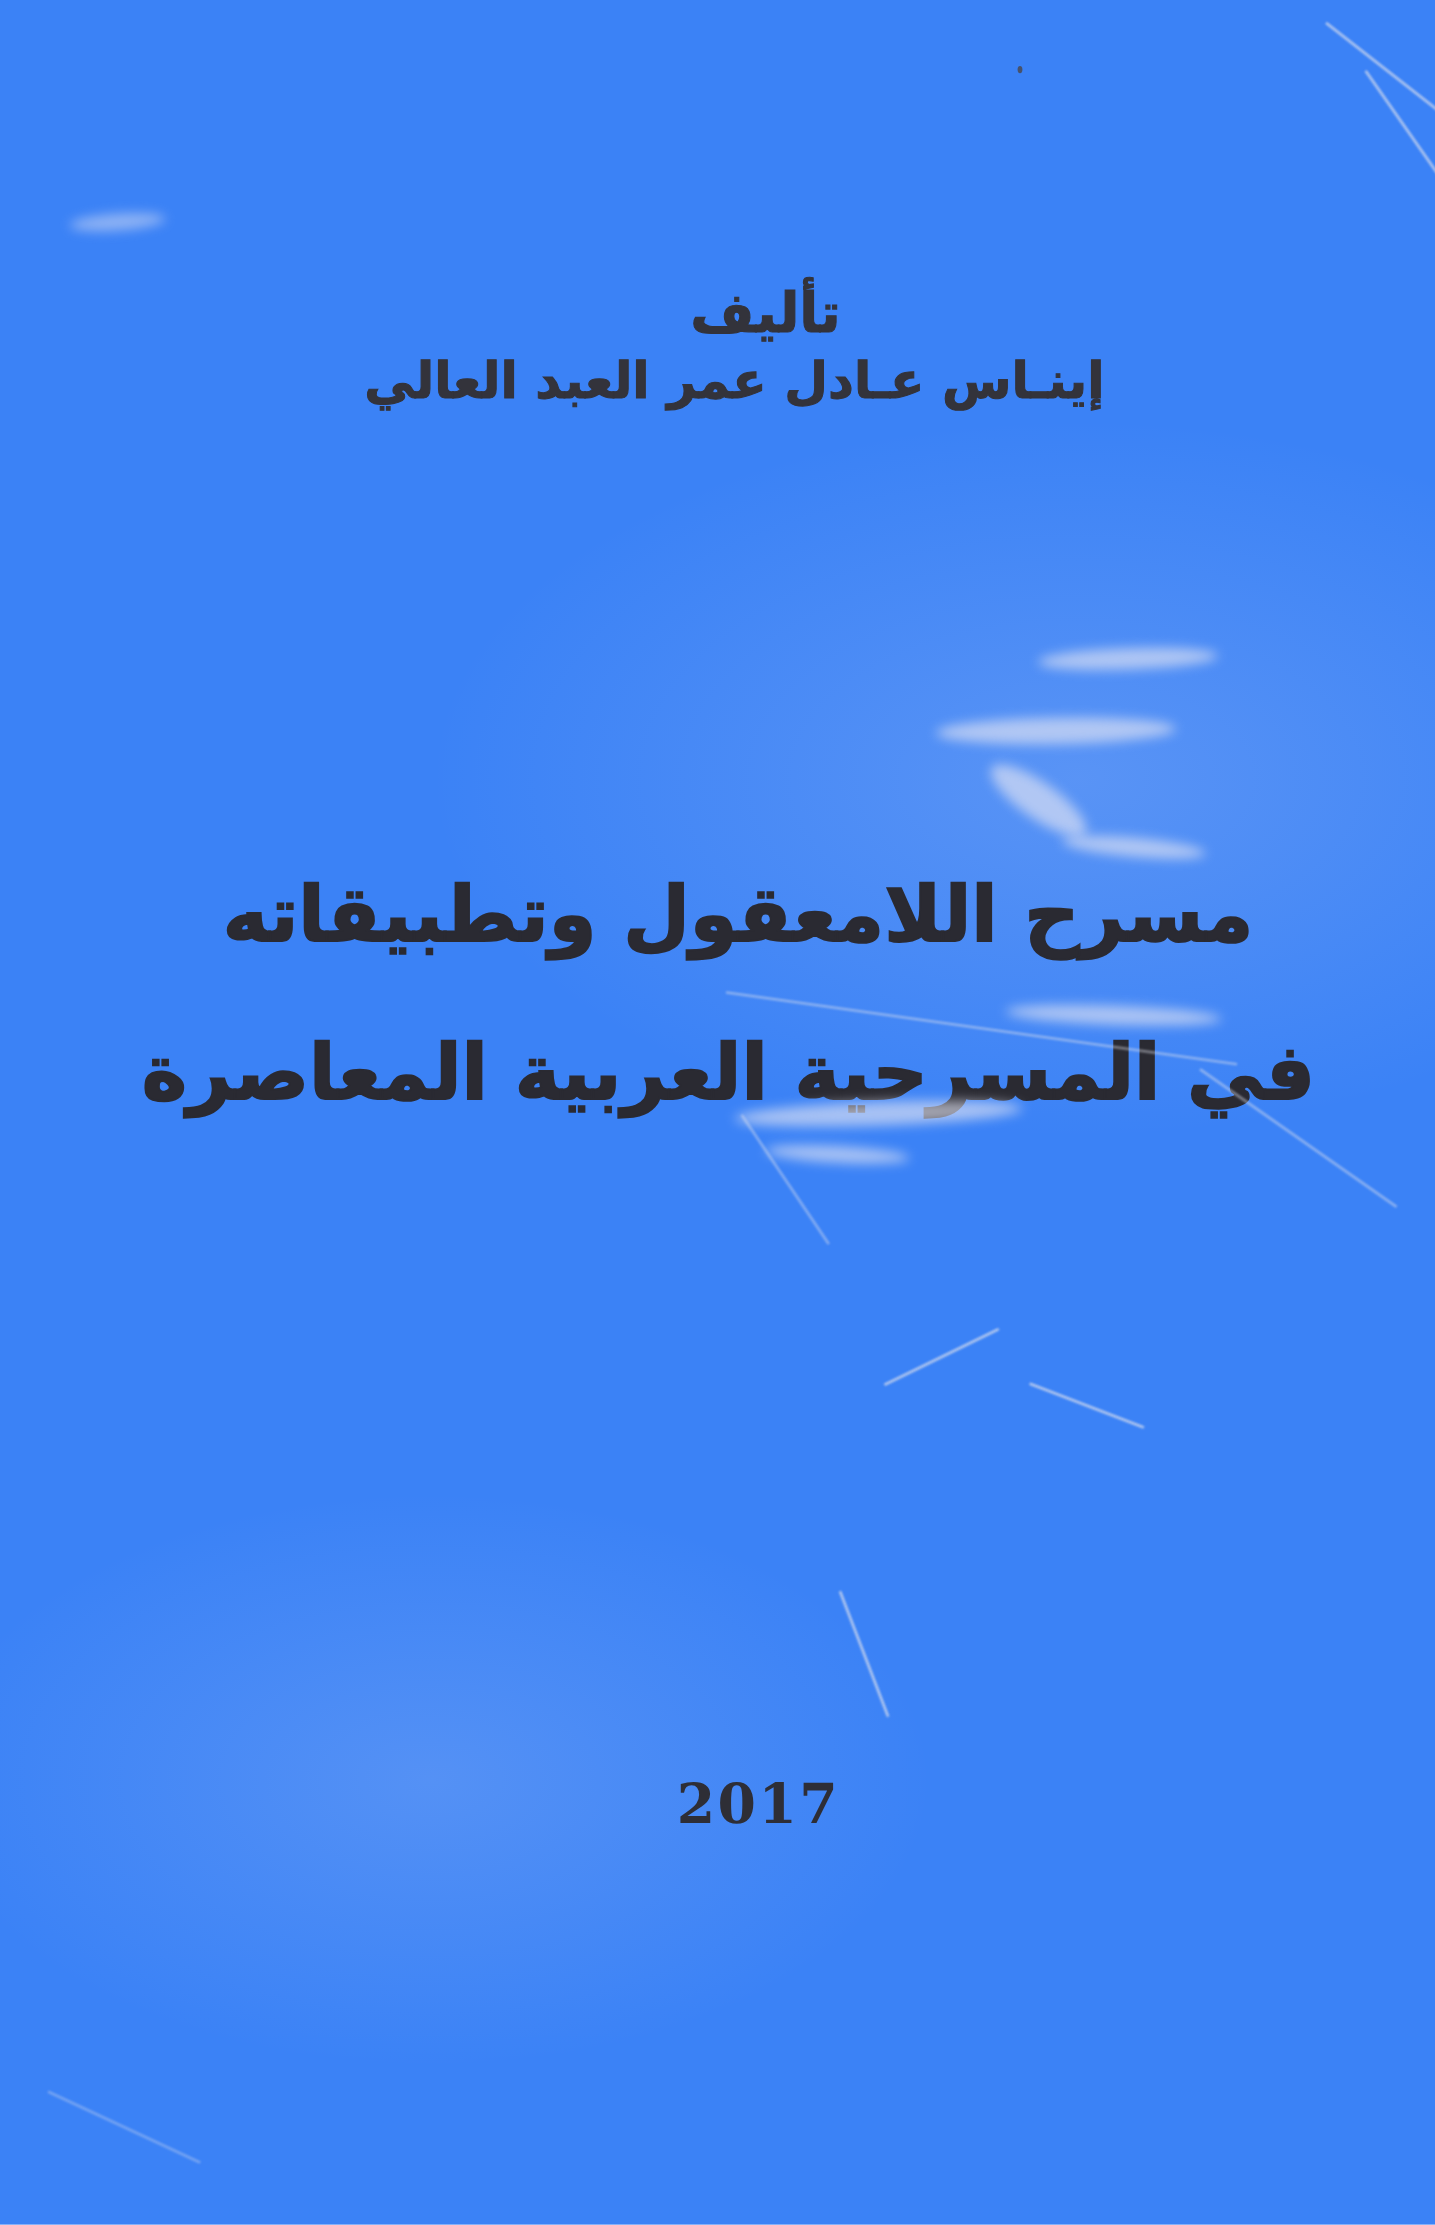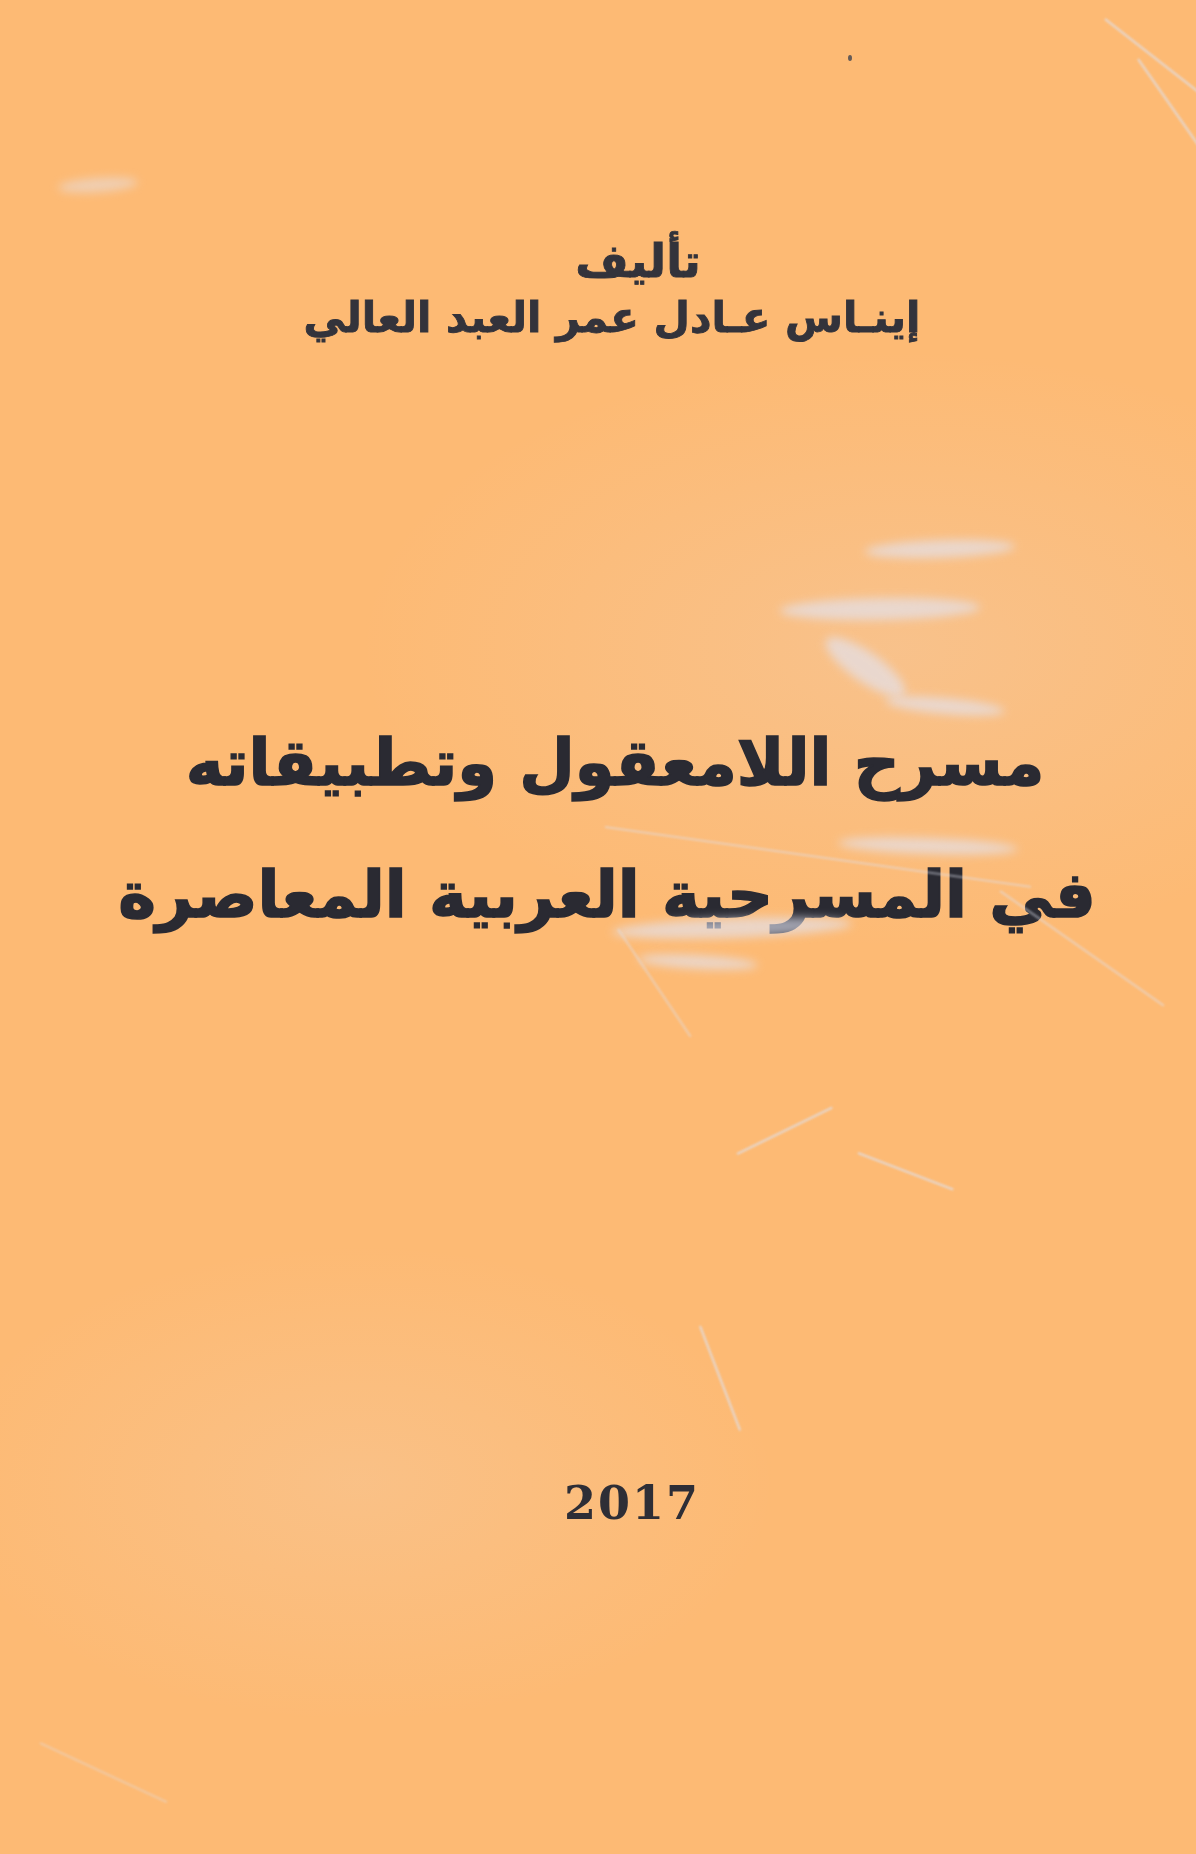--- a/index.html
+++ b/index.html
@@ -4,21 +4,21 @@
 <style>
   html, body {
     margin: 0;
     padding: 0;
     background: #ffffff;
   }
   .page {
     position: relative;
     width: 1196px;
     height: 1854px;
-    background: #fdba74;
+    background: #3b82f6;
     overflow: hidden;
     font-family: "DejaVu Sans", sans-serif;
   }
   
   .page::before {
     content: "";
     position: absolute;
     inset: 0;
     background:
       radial-gradient(ellipse 900px 500px at 75% 35%, rgba(226,228,243,0.18), transparent 60%),

